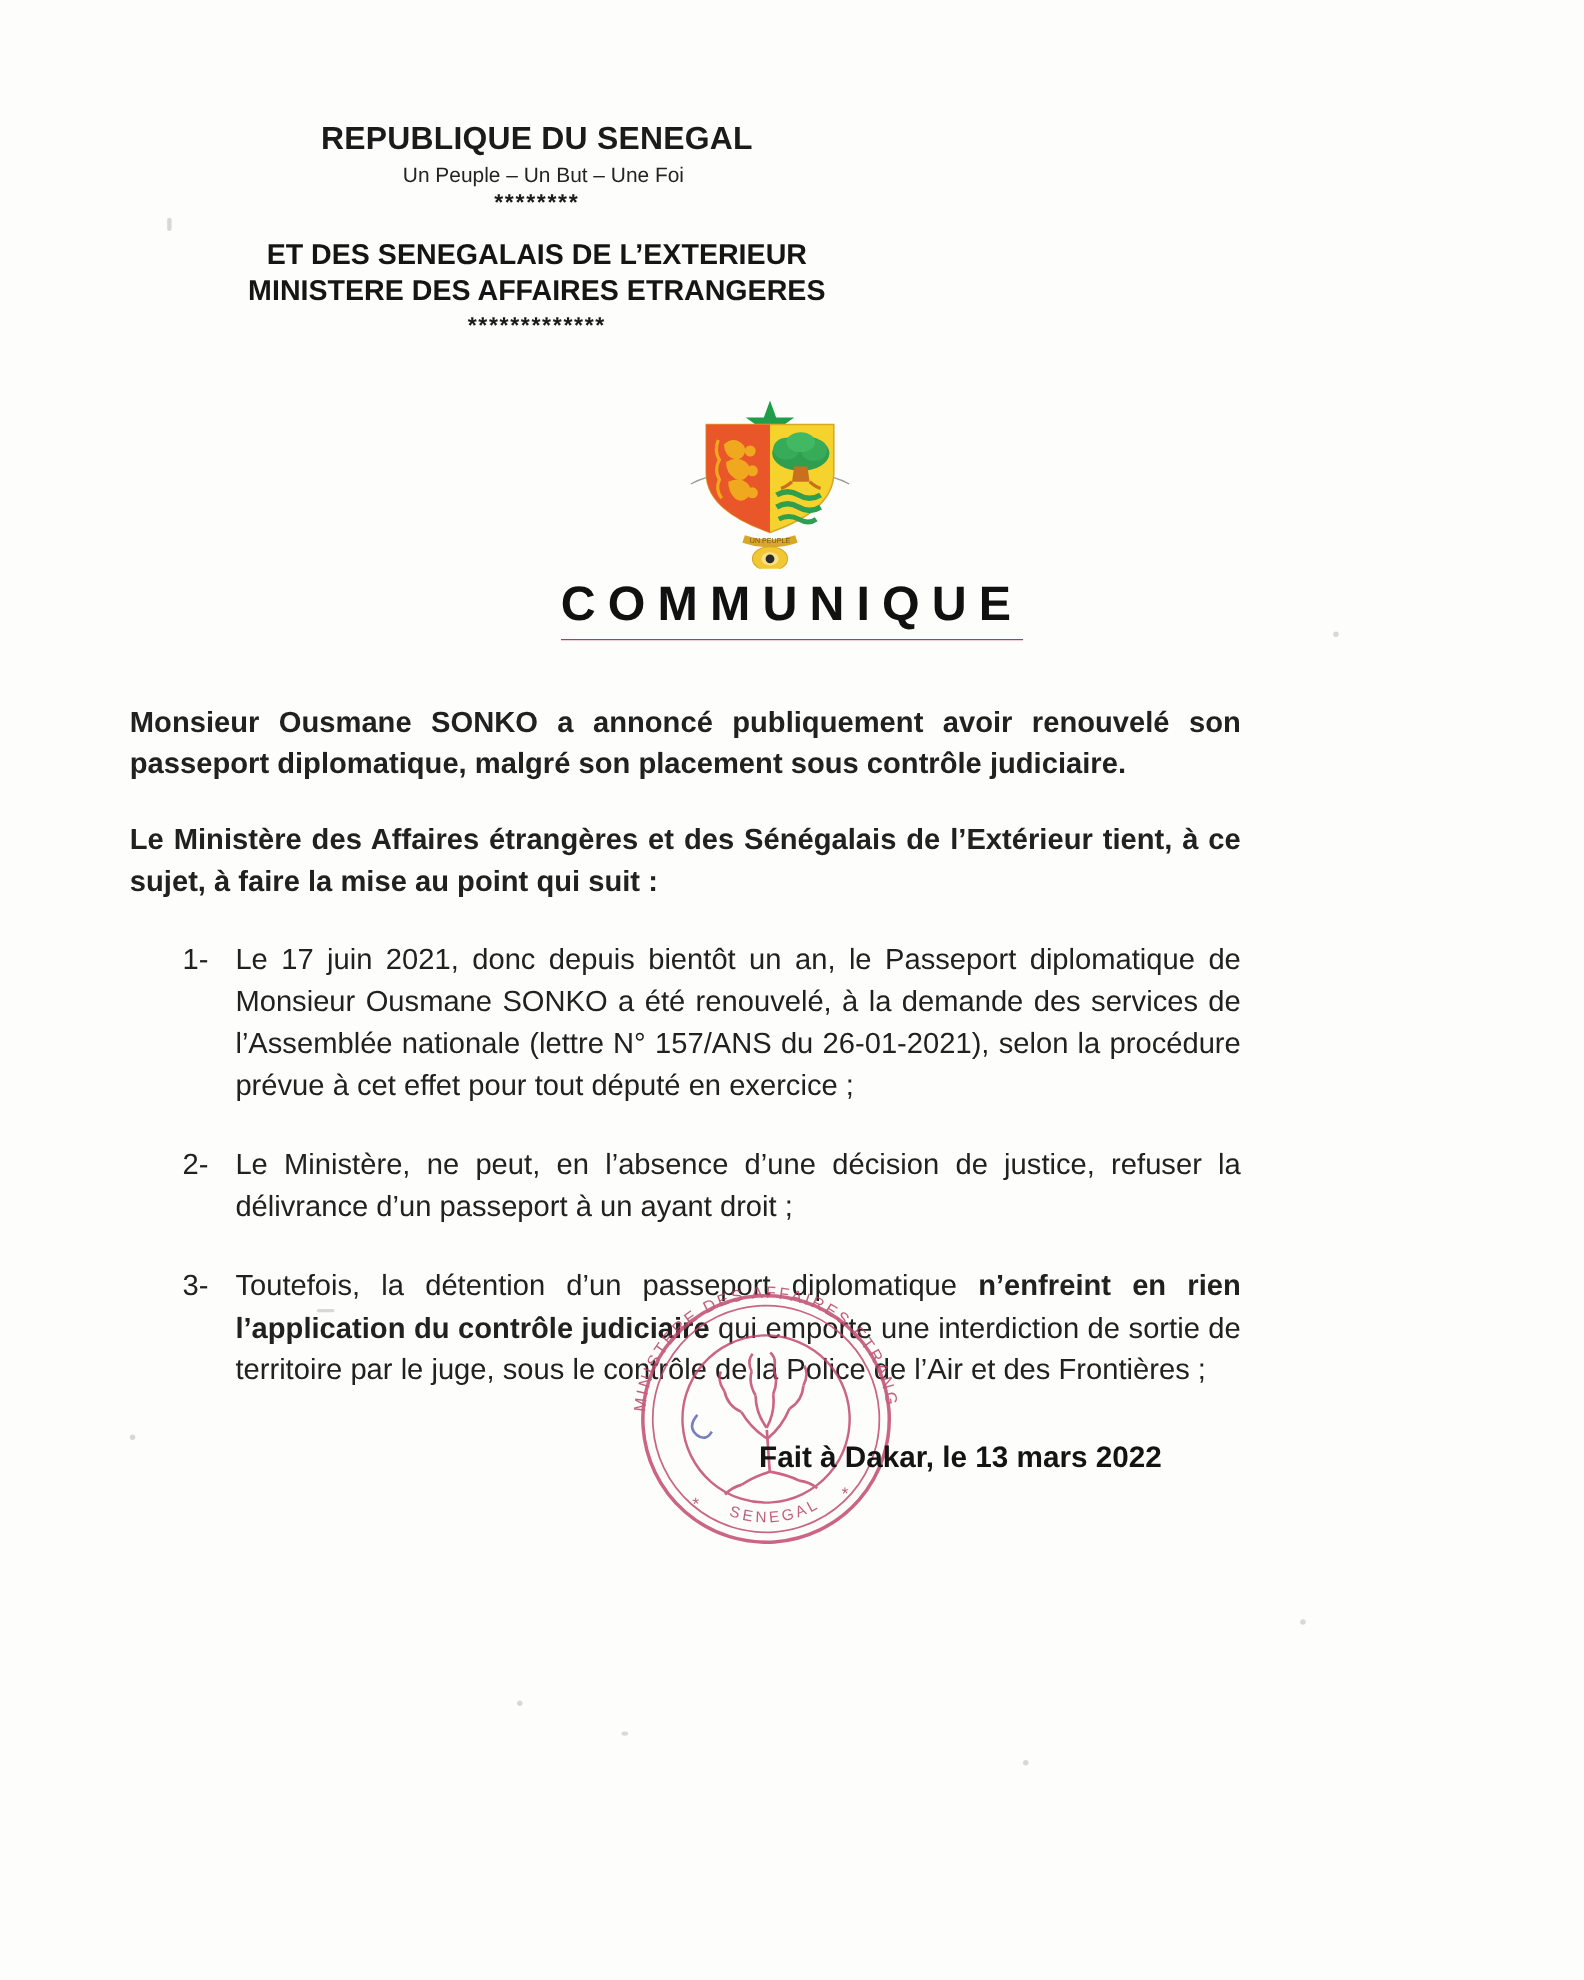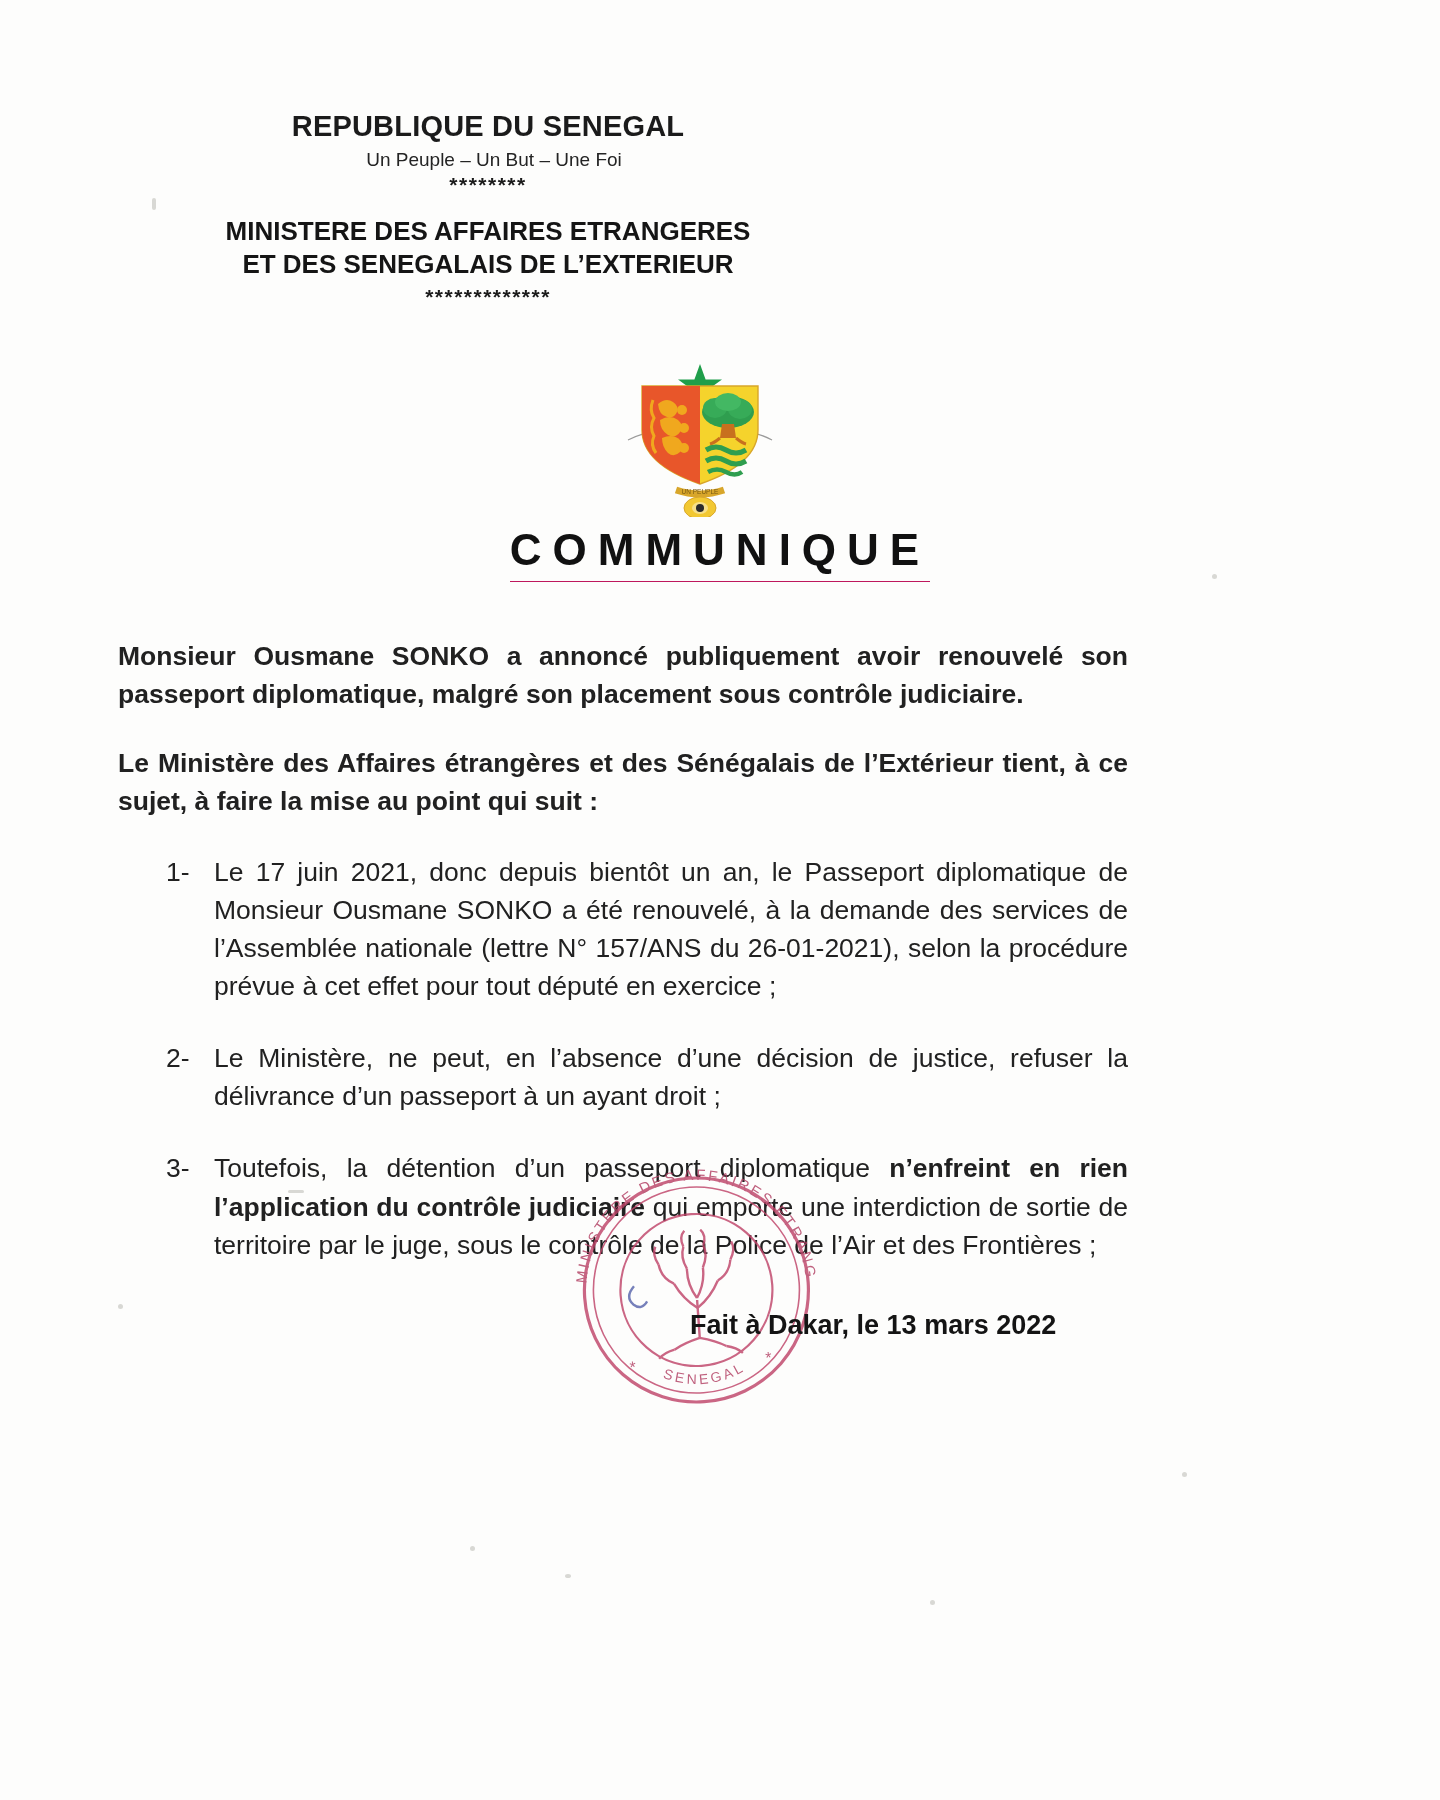--- a/index.html
+++ b/index.html
@@ -181,22 +181,22 @@
   <div class="speck" style="left:565px;top:1574px;width:6px;height:4px;"></div>
   <div class="speck" style="left:930px;top:1600px;width:5px;height:5px;"></div>
   <div class="speck" style="left:1182px;top:1472px;width:5px;height:5px;"></div>
   <div class="speck" style="left:152px;top:198px;width:4px;height:12px;border-radius:2px;"></div>
 
   <div class="header-block">
     <div class="republic">REPUBLIQUE DU SENEGAL</div>
     <div class="motto">Un Peuple – Un But – Une Foi</div>
     <div class="stars-1">********</div>
     <div class="ministry">
+      <div>ET DES SENEGALAIS DE L’EXTERIEUR</div>
       <div>MINISTERE DES AFFAIRES ETRANGERES</div>
-      <div>ET DES SENEGALAIS DE L’EXTERIEUR</div>
     </div>
     <div class="stars-2">*************</div>
   </div>
 
   <div class="emblem">
     <svg viewBox="0 0 160 165" width="160" height="165">
 
       <path d="M8 88 Q42 70 62 94" stroke="#9a9a9a" stroke-width="1.2" fill="none"></path>
       <path d="M152 88 Q118 70 98 94" stroke="#9a9a9a" stroke-width="1.2" fill="none"></path>
 

